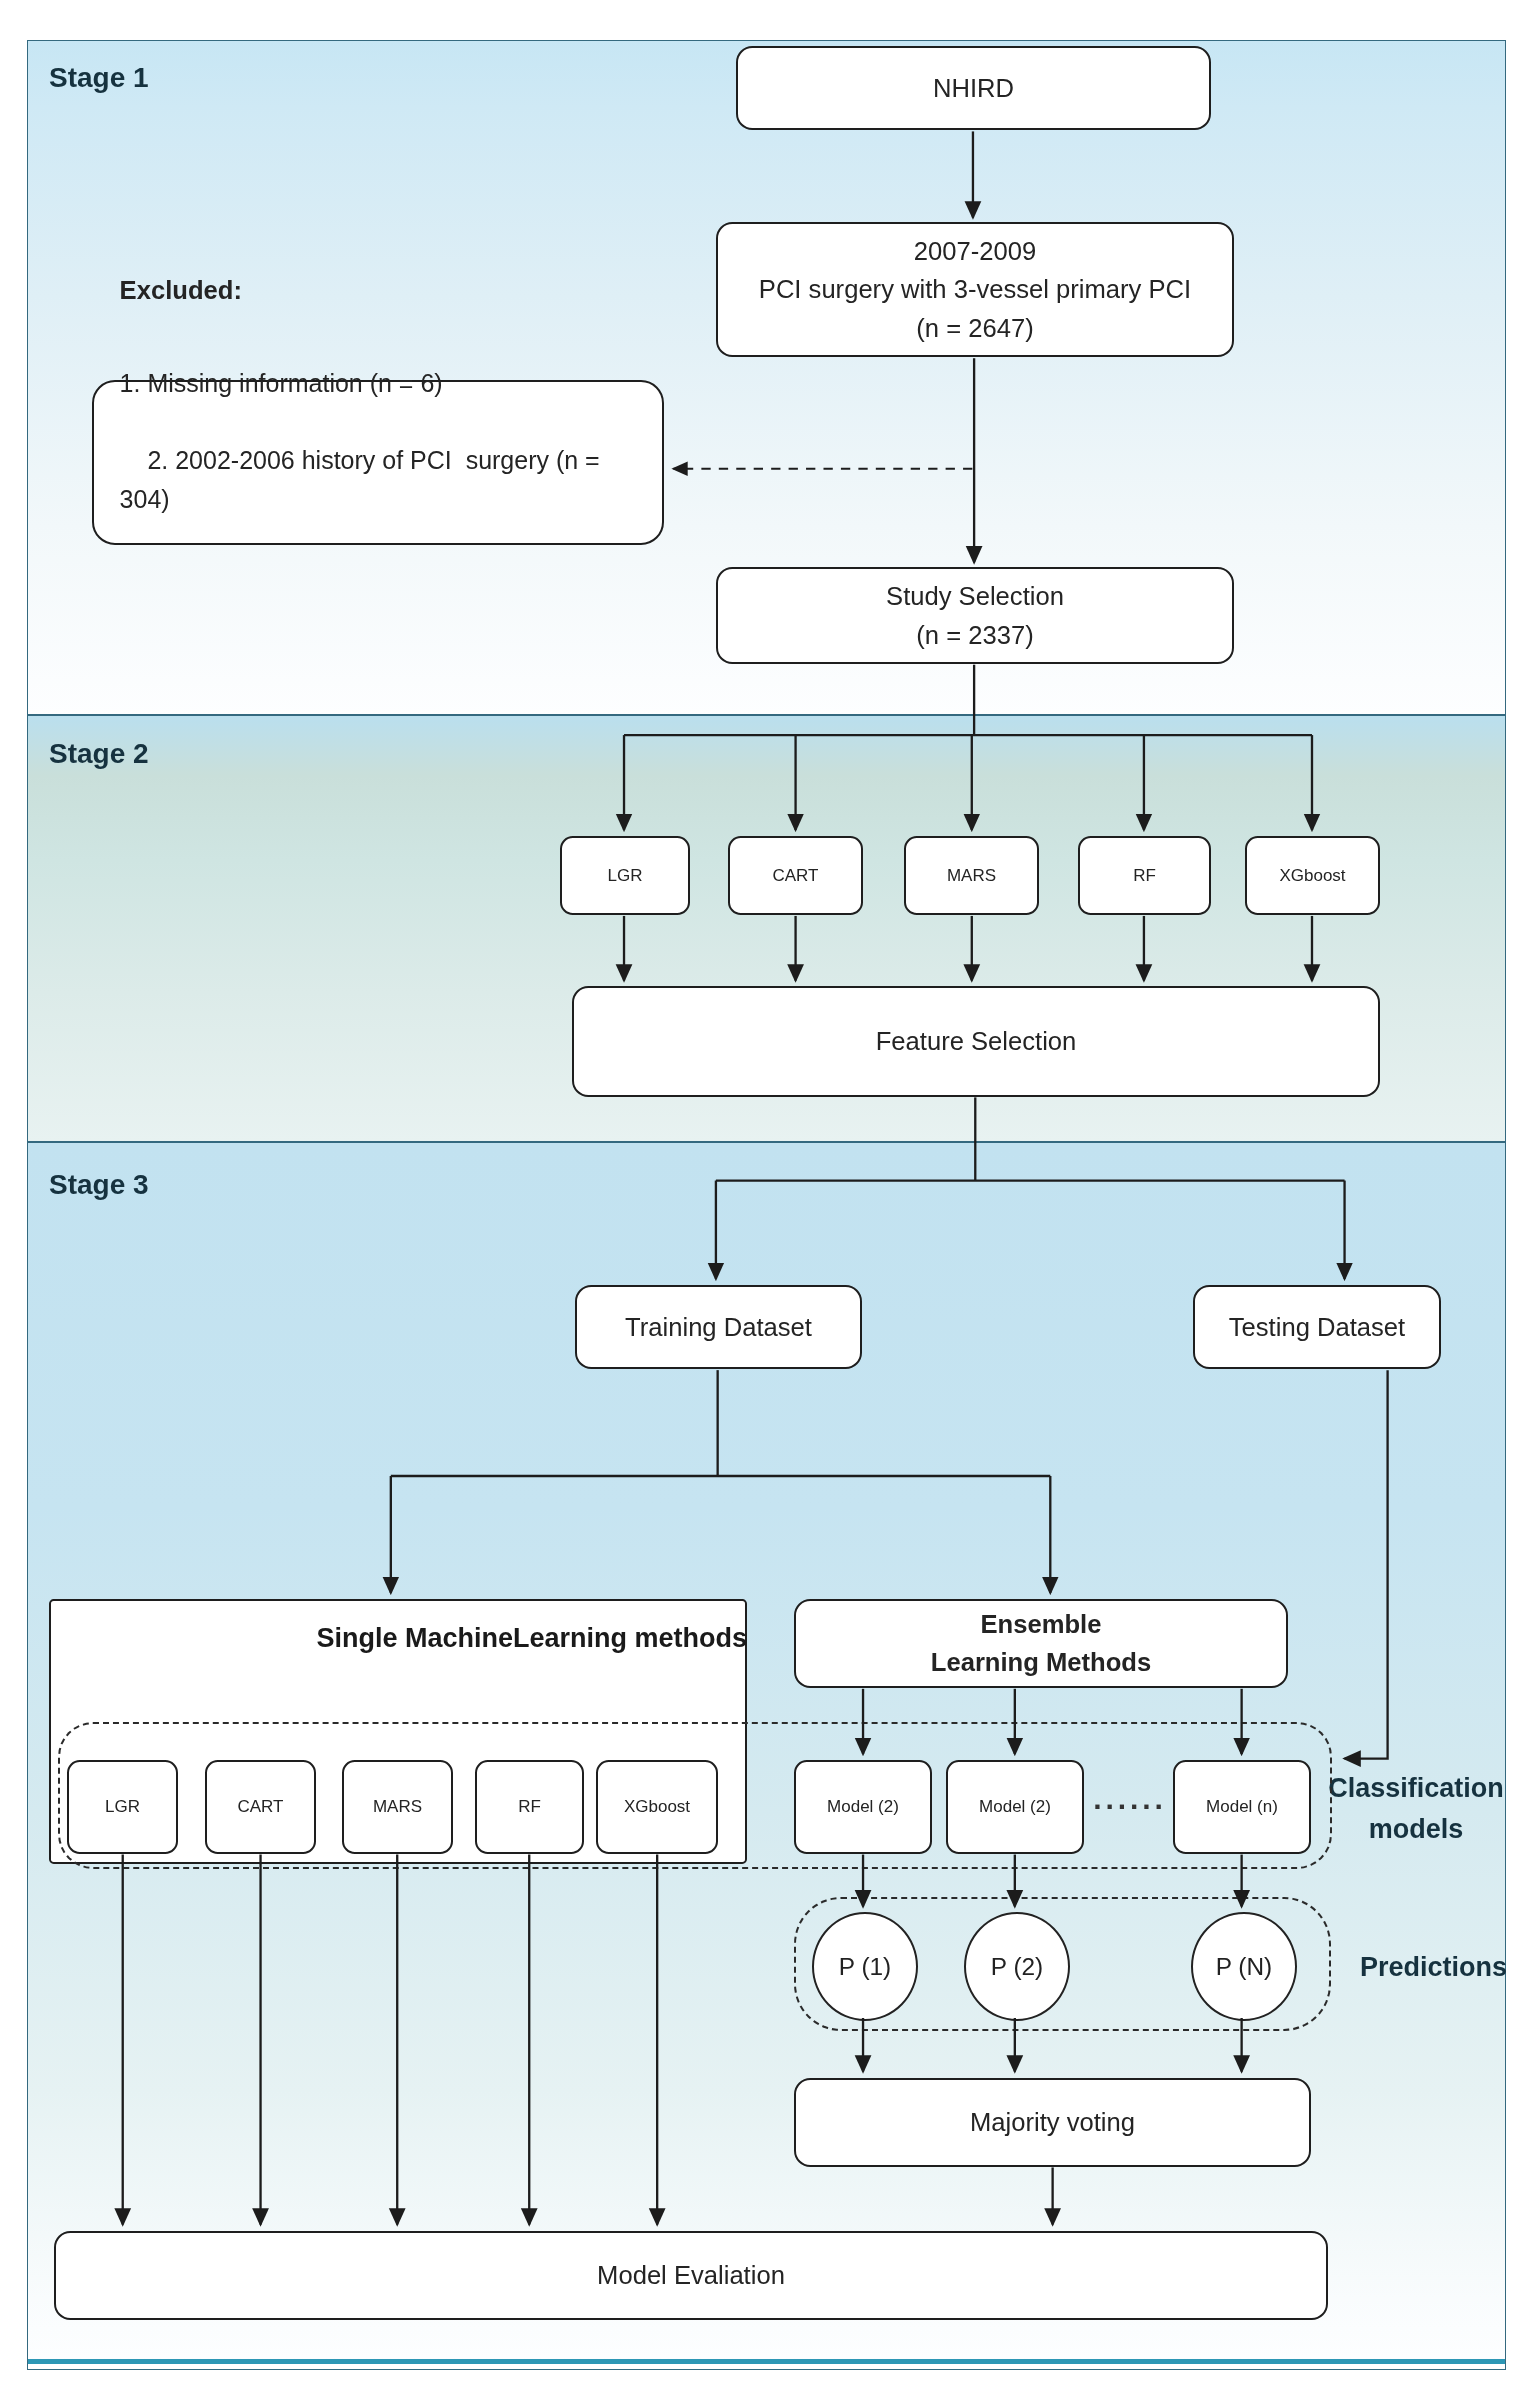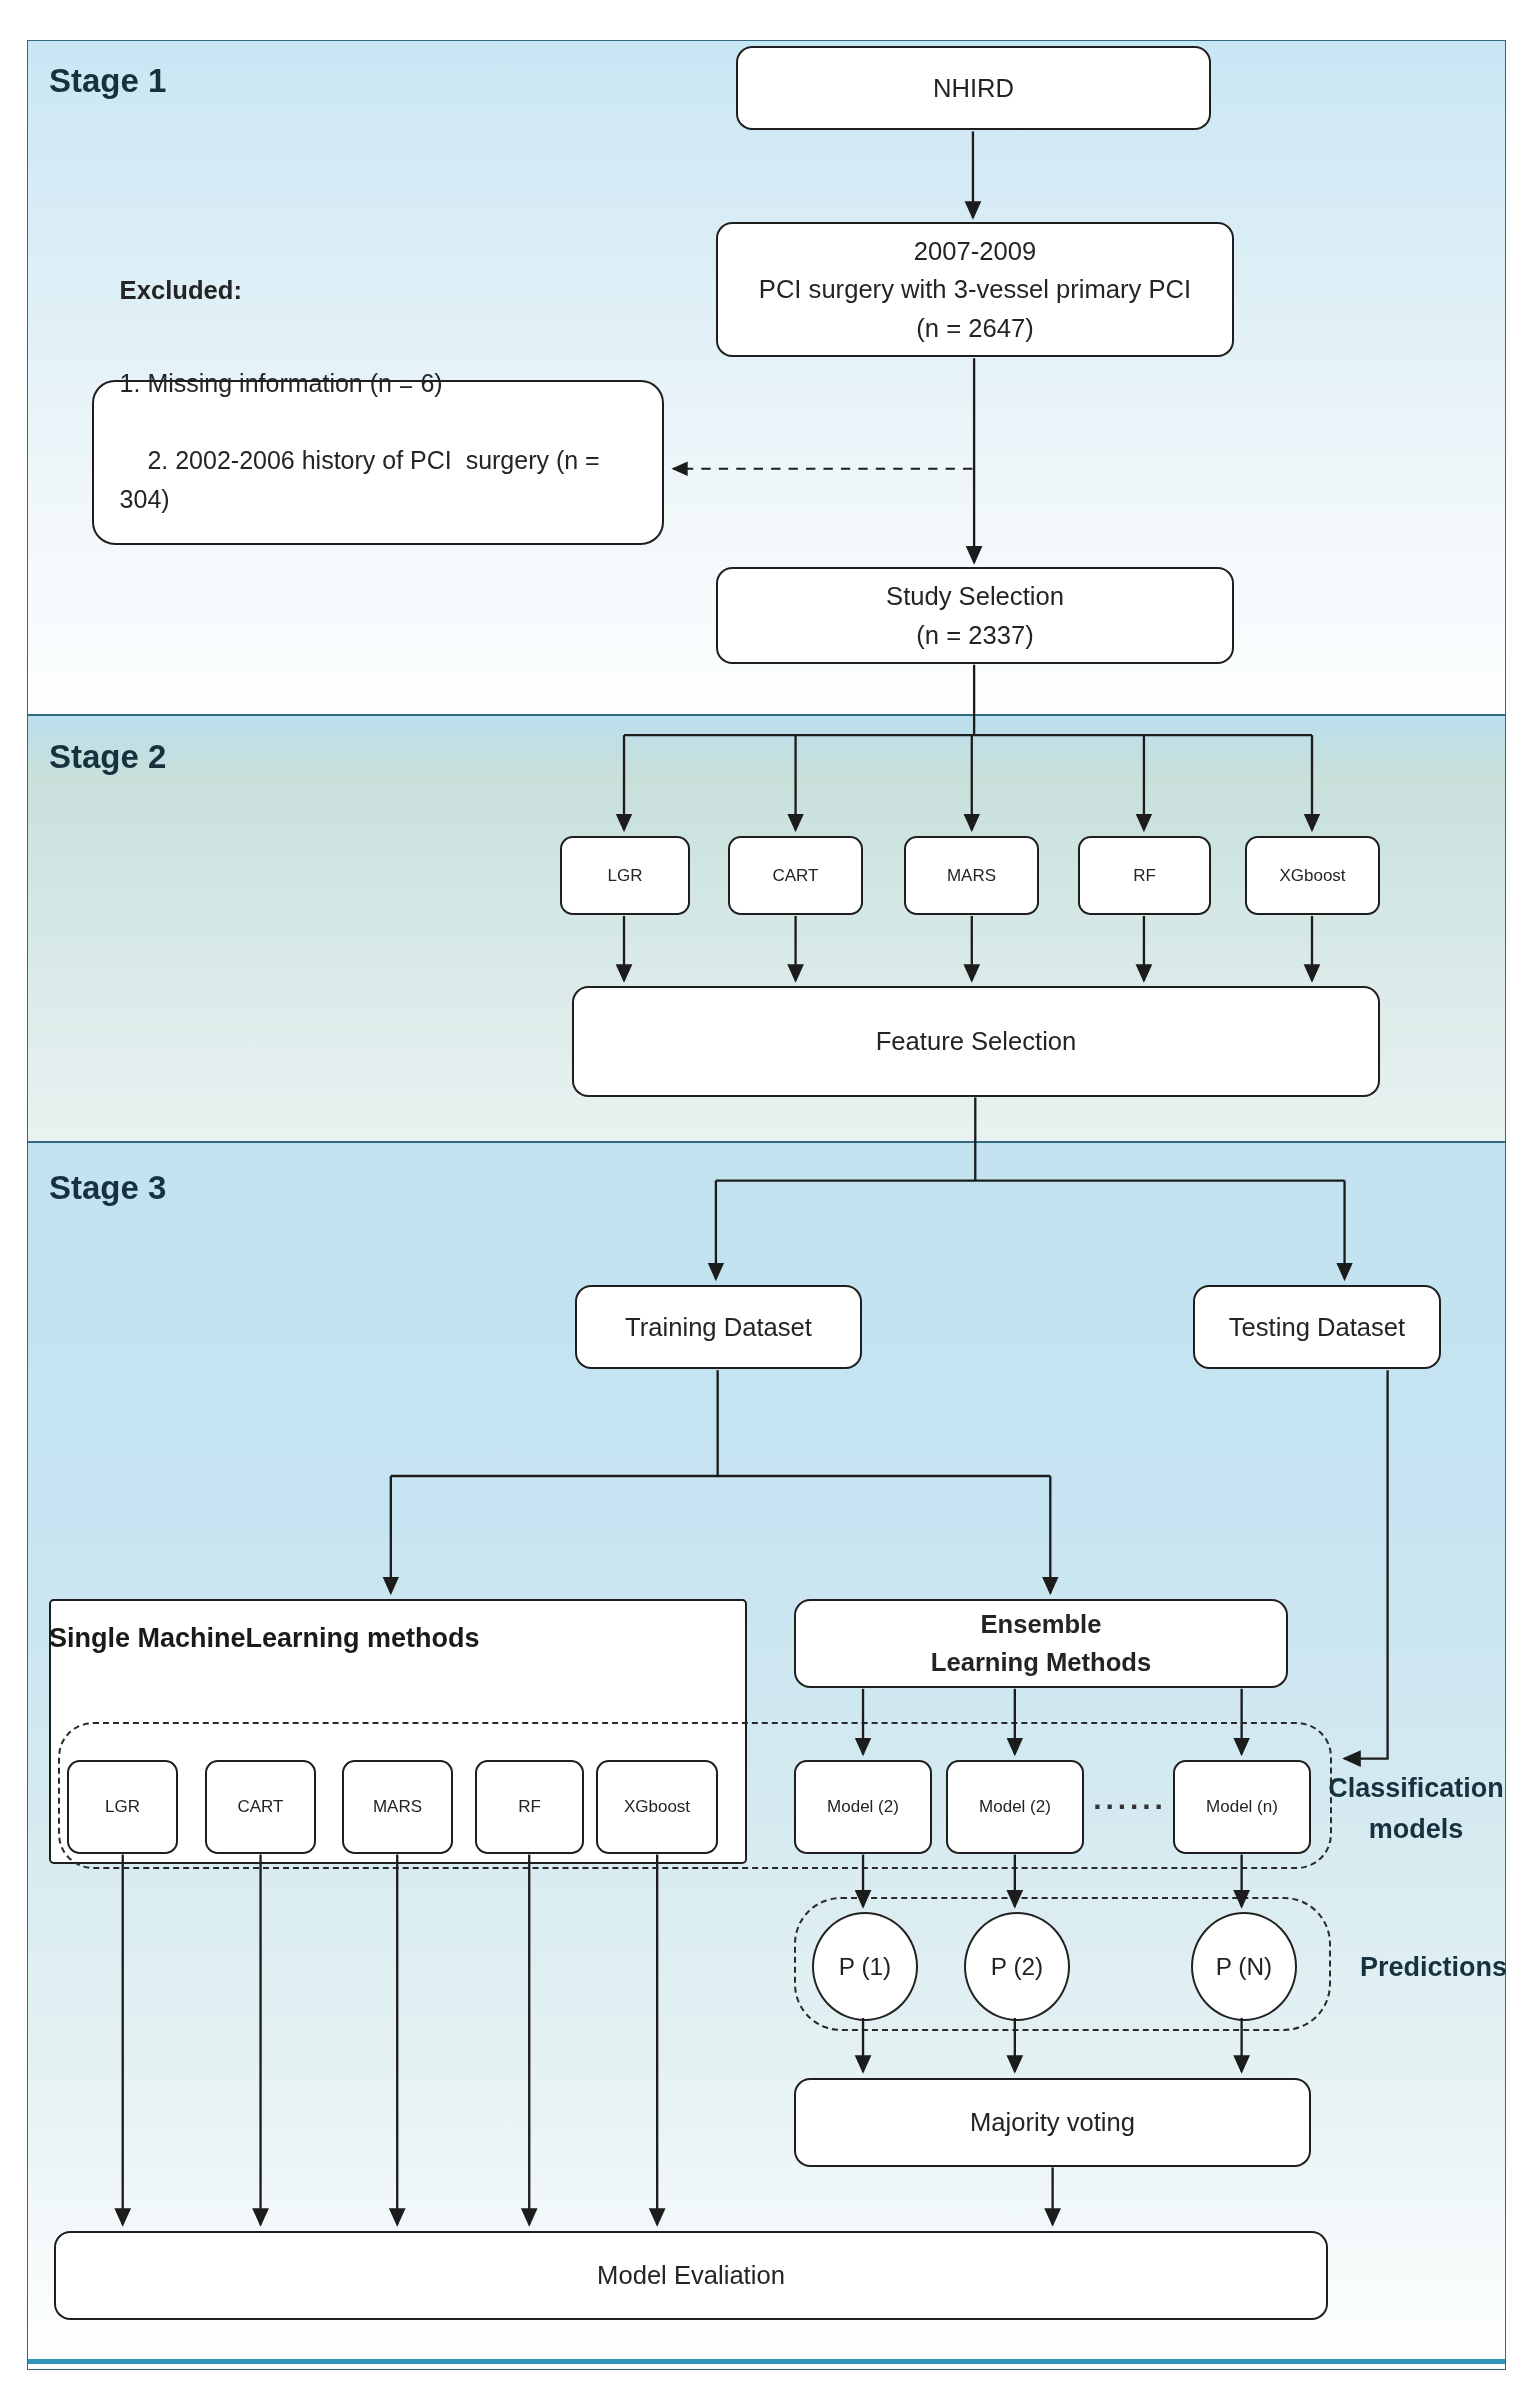--- a/index.html
+++ b/index.html
@@ -7,39 +7,39 @@
         font-family:"Liberation Sans",sans-serif;color:#222;overflow:hidden;}
   .frame{position:absolute;left:27px;top:40px;width:1479px;height:2330px;
          border:1.7px solid #34697f;box-sizing:border-box;z-index:0;}
   .stage{position:absolute;left:27px;width:1479px;box-sizing:border-box;z-index:0;}
   .stage1{top:40px;height:675px;
     background:linear-gradient(180deg,#c7e6f4 0%,#cfe9f5 10%,#dfeff6 38%,#f2f8fa 72%,#fdfeff 100%);}
   .stage2{top:714px;height:427px;border-top:2.3px solid #34697f;
     background:linear-gradient(180deg,#badfee 0%,#c9dfda 14%,#cfe5e2 34%,#dcebe9 65%,#e8f2f1 100%);}
   .stage3{top:1141px;height:1223px;border-top:2.3px solid #34697f;border-bottom:5.2px solid #2d97b5;
     background:linear-gradient(180deg,#c2e2f0 0%,#c6e4f1 30%,#d5eaf0 55%,#e6f2f3 78%,#f9fcfd 95%,#fdfeff 100%);}
-  .stage-label{position:absolute;font-size:33px;font-weight:bold;color:#16323f;z-index:2;}
+  .stage-label{position:absolute;font-size:28px;font-weight:bold;color:#16323f;z-index:2;}
   .box{position:absolute;background:#fff;border:2.3px solid #1e1e1e;border-radius:16.3px;
        display:flex;flex-direction:column;align-items:center;justify-content:center;
        text-align:center;font-size:25.6px;line-height:1.5;color:#242424;box-sizing:border-box;z-index:2;}
   .small{font-size:17px;border-radius:12.8px;}
   .bold{font-weight:bold;}
   .sharp{border-radius:4.7px;}
   .excluded{align-items:flex-start;text-align:left;justify-content:flex-end;
             padding:24.4px 25.6px;border-radius:23px;}
   .excluded .items{margin-top:54px;font-size:25px;line-height:1.55;white-space:pre-wrap;}
   .dashedbox{position:absolute;border:2.9px dashed #2a2a2a;border-radius:35px;
              box-sizing:border-box;z-index:3;background:transparent;}
   .ellipse{position:absolute;background:#fff;border:2.3px solid #222;border-radius:50%;
            display:flex;align-items:center;justify-content:center;font-size:24.4px;z-index:2;}
   .sidelabel{position:absolute;font-weight:bold;font-size:27px;color:#16323f;
              text-align:center;line-height:1.5;z-index:2;}
   .dots{position:absolute;font-size:30px;font-weight:bold;letter-spacing:2.3px;color:#333;z-index:2;}
   svg.wires{position:absolute;left:0;top:0;z-index:4;pointer-events:none;}
-  .single-title{position:absolute;left:49px;top:1623px;width:698px;text-align:left;
+  .single-title{position:absolute;left:49px;top:1623px;width:698px;text-align:right;
                 font-size:27px;font-weight:bold;color:#1a1a1a;z-index:2;}
 </style>
 </head>
 <body>
 
 <div class="page">
 
   <div class="stage stage1"></div>
   <div class="stage stage2"></div>
   <div class="stage stage3"></div>

